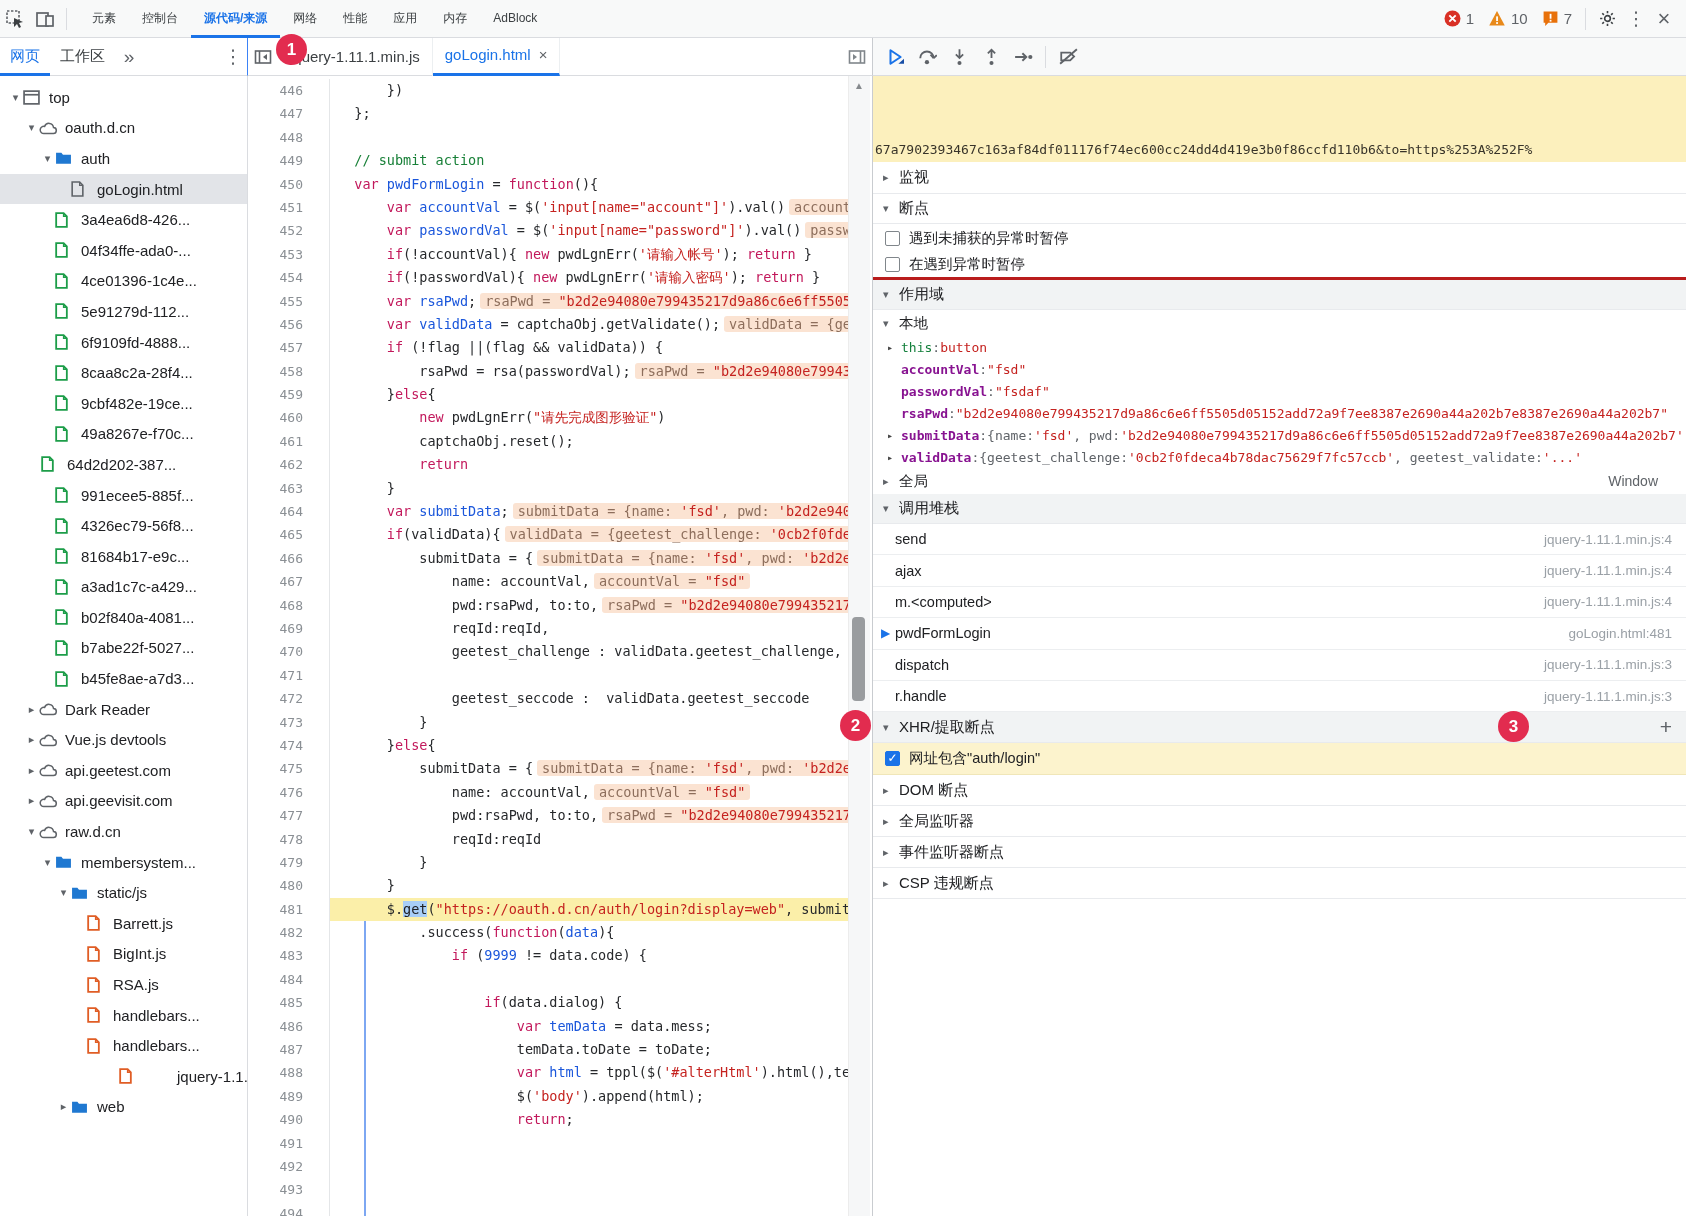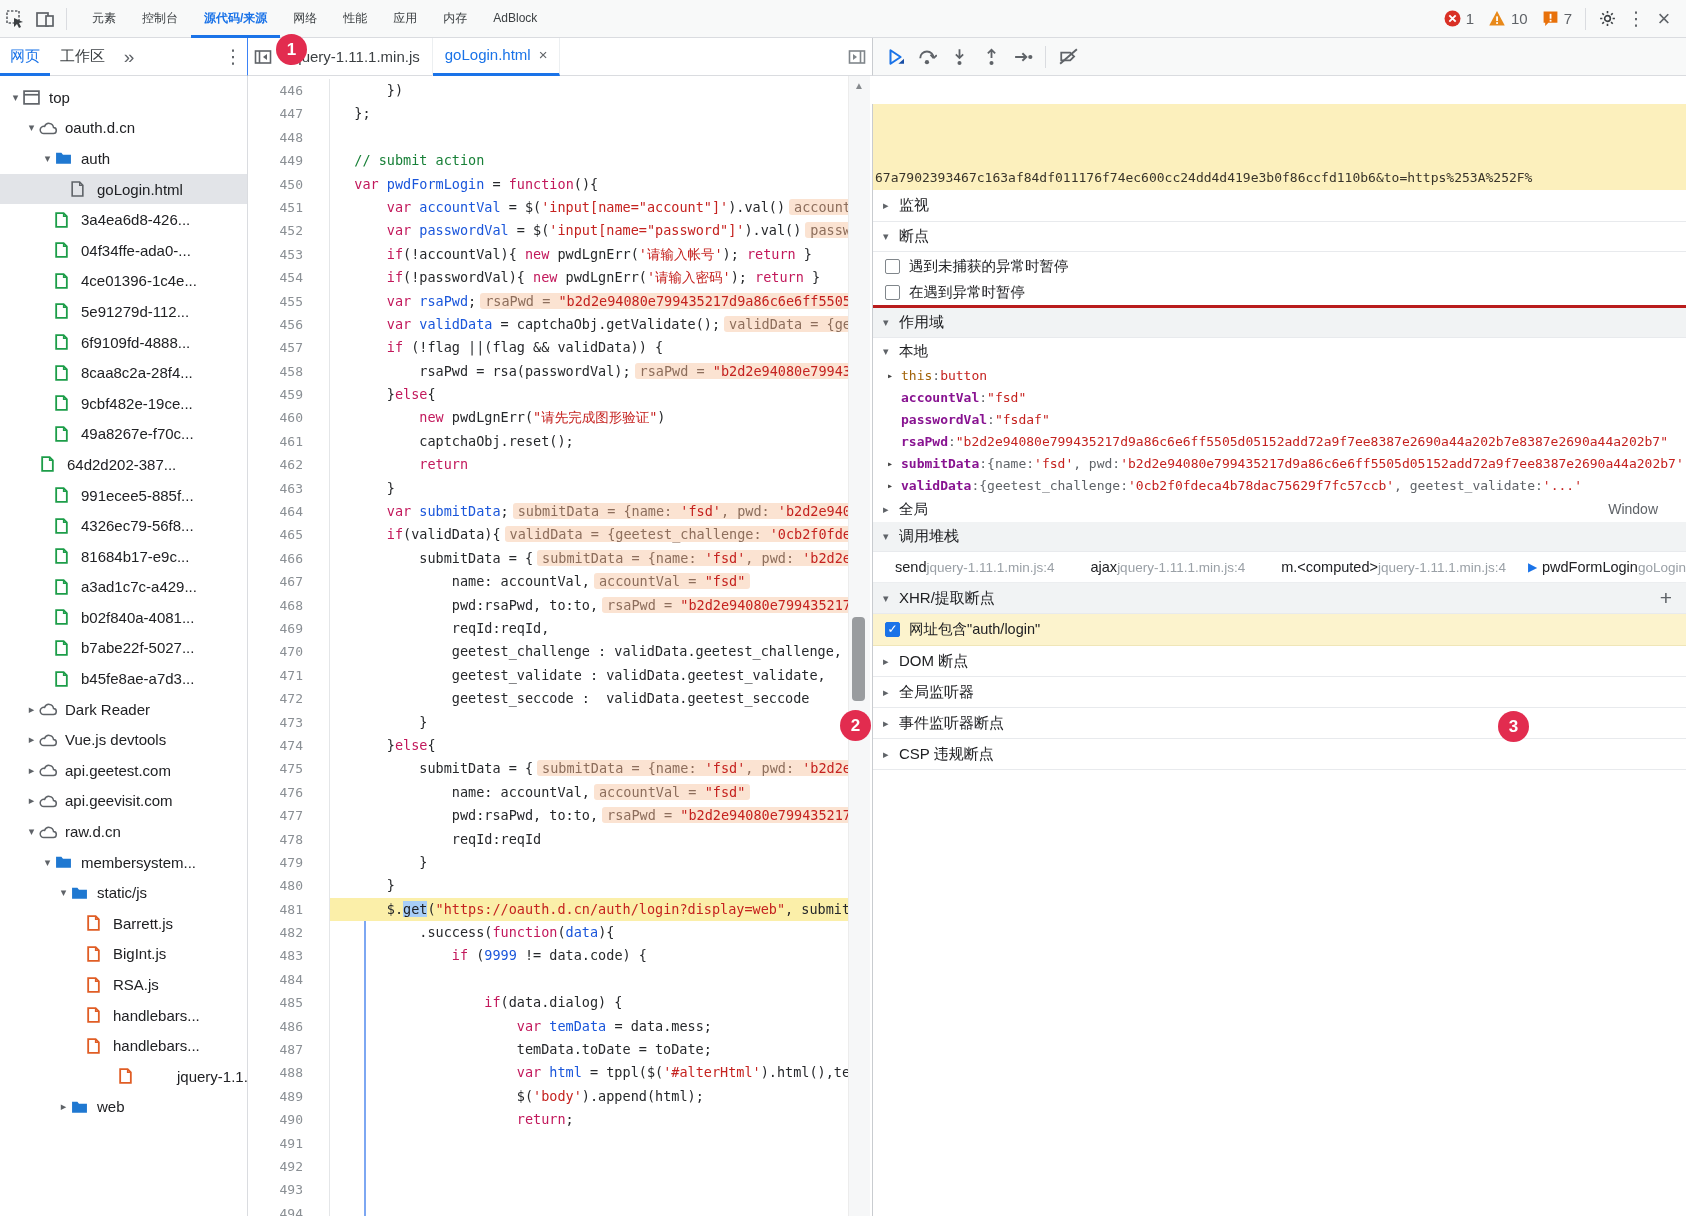--- a/index.html
+++ b/index.html
@@ -50,37 +50,37 @@
   .w{background:#a8cef7;}
   .ib{background:#fbe3d2;border-radius:3px;padding:0 5px;margin-left:4px;}
   .bn{color:#8d6e5c;} .bs{color:#c5221f;}
   #indent-guide{position:absolute;left:364px;top:921px;width:2px;height:295px;background:#7da7f2;}
   
   #vscroll{position:absolute;left:848px;top:76px;width:22px;bottom:0;background:#f6f7f8;border-left:1px solid #ececec;box-sizing:border-box;}
   #vthumb{position:absolute;left:852px;top:617px;width:13px;height:84px;background:#999c9f;border-radius:4px;}
   #vup{position:absolute;left:852px;top:80px;width:14px;text-align:center;color:#85898d;font-size:10px;}
   
   #rightpanel{position:absolute;left:872px;top:76px;width:814px;bottom:0;border-left:1px solid #c9ccd0;
-    box-sizing:border-box;background:#fff;display:flex;flex-direction:column;overflow:hidden;margin-top:28px;}
+    box-sizing:border-box;background:#fff;display:flex;flex-direction:column;overflow:hidden;}
   #paused-bar{height:86px;flex:0 0 86px;background:#fcf0bd;position:relative;}
   #paused-bar .url{position:absolute;left:2px;bottom:5px;font-family:"DejaVu Sans Mono",monospace;
     font-size:13px;color:#38342a;white-space:nowrap;}
   .sec{display:flex;align-items:center;border-bottom:1px solid #e8eaed;box-sizing:border-box;
     font-size:15px;color:#202124;padding-left:10px;flex:0 0 auto;}
   .sec .sarrow{width:16px;font-size:11px;color:#5f6368;}
   .sec.gray{background:#f1f3f4;}
   .plus{margin-left:auto;margin-right:14px;font-size:21px;color:#5f6368;line-height:20px;}
   .cbrow{display:flex;align-items:center;padding-left:12px;font-size:14.5px;flex:0 0 auto;box-sizing:border-box;}
   .cb{width:15px;height:15px;border:1.5px solid #80868b;border-radius:2px;margin-right:9px;box-sizing:border-box;background:#fff;}
   .cb.on{background:#1a73e8;border-color:#1a73e8;color:#fff;font-size:12px;line-height:13px;text-align:center;}
   .cbrow.hlrow{background:#fcf3cd;border-bottom:1px solid #f0e6b8;}
   #scope-list .srow{display:flex;align-items:center;padding-left:14px;height:22px;flex:0 0 auto;
     font-family:"DejaVu Sans Mono",monospace;font-size:13px;white-space:nowrap;overflow:hidden;}
   .srow .sarrow{width:14px;flex:0 0 14px;font-size:10px;color:#444;}
-  .oname{color:#881391;font-weight:bold;} .othis{color:#a16207;} .pv{color:#5f6368;} .sv{color:#c5221f;}
+  .oname{color:#881391;font-weight:bold;} .othis{color:#15803d;} .pv{color:#5f6368;} .sv{color:#c5221f;}
   .subhead{font-family:"Liberation Sans",sans-serif;font-size:14.5px;color:#202124;}
   .wright{margin-left:auto;padding-right:28px;color:#5f6368;font-family:"Liberation Sans",sans-serif;font-size:14px;}
   #stack-list .frow{display:flex;align-items:center;height:30.4px;border-bottom:1px solid #eceef0;
     padding:0 14px 0 8px;font-size:14.5px;flex:0 0 auto;}
   .frow .cur{width:14px;color:#1a73e8;font-size:12px;}
   .frow .sp{width:14px;}
   .frow .loc{margin-left:auto;color:#9aa0a6;font-size:13.5px;}
   
   .anno{position:absolute;width:31px;height:31px;border-radius:50%;background:#e22c4f;color:#fff;
     font-size:17px;font-weight:bold;display:flex;align-items:center;justify-content:center;z-index:50;}
@@ -654,21 +654,20 @@
     <div class="cl">
       <span class="gut">469</span>
       <span class="code"><span class="p">              reqId:reqId,</span></span>
     </div>
     <div class="cl">
       <span class="gut">470</span>
       <span class="code"><span class="p">              geetest_challenge : validData.geetest_challenge,</span></span>
     </div>
     <div class="cl">
       <span class="gut">471</span>
-      <span class="code"><span class="p">              geetest_validate : validData.geetest_validate,</span></span>
     </div>
     <div class="cl">
       <span class="gut">472</span>
       <span class="code"><span class="p">              geetest_seccode :  validData.geetest_seccode</span></span>
     </div>
     <div class="cl">
       <span class="gut">473</span>
       <span class="code"><span class="p">          }</span></span>
     </div>
     <div class="cl">
@@ -839,21 +838,21 @@
   <div class="cbrow" style="height:26px;padding-left:10px">
     <span class="sarrow" style="width:16px;font-size:11px;color:#5f6368">▸</span>
     <span class="subhead">全局</span>
     <span class="wright">Window</span>
   </div>
 
   <div class="sec gray" style="height:30px">
     <span class="sarrow">▾</span>
     <span>调用堆栈</span>
   </div>
-  <div id="stack-list" style="display:flex;flex-direction:row;">
+  <div id="stack-list" style="display:flex;flex-direction:column;">
       <div class="frow">
         <span class="sp"></span>
         <span>send</span>
         <span class="loc">jquery-1.11.1.min.js:4</span>
       </div>
       <div class="frow">
         <span class="sp"></span>
         <span>ajax</span>
         <span class="loc">jquery-1.11.1.min.js:4</span>
       </div>

